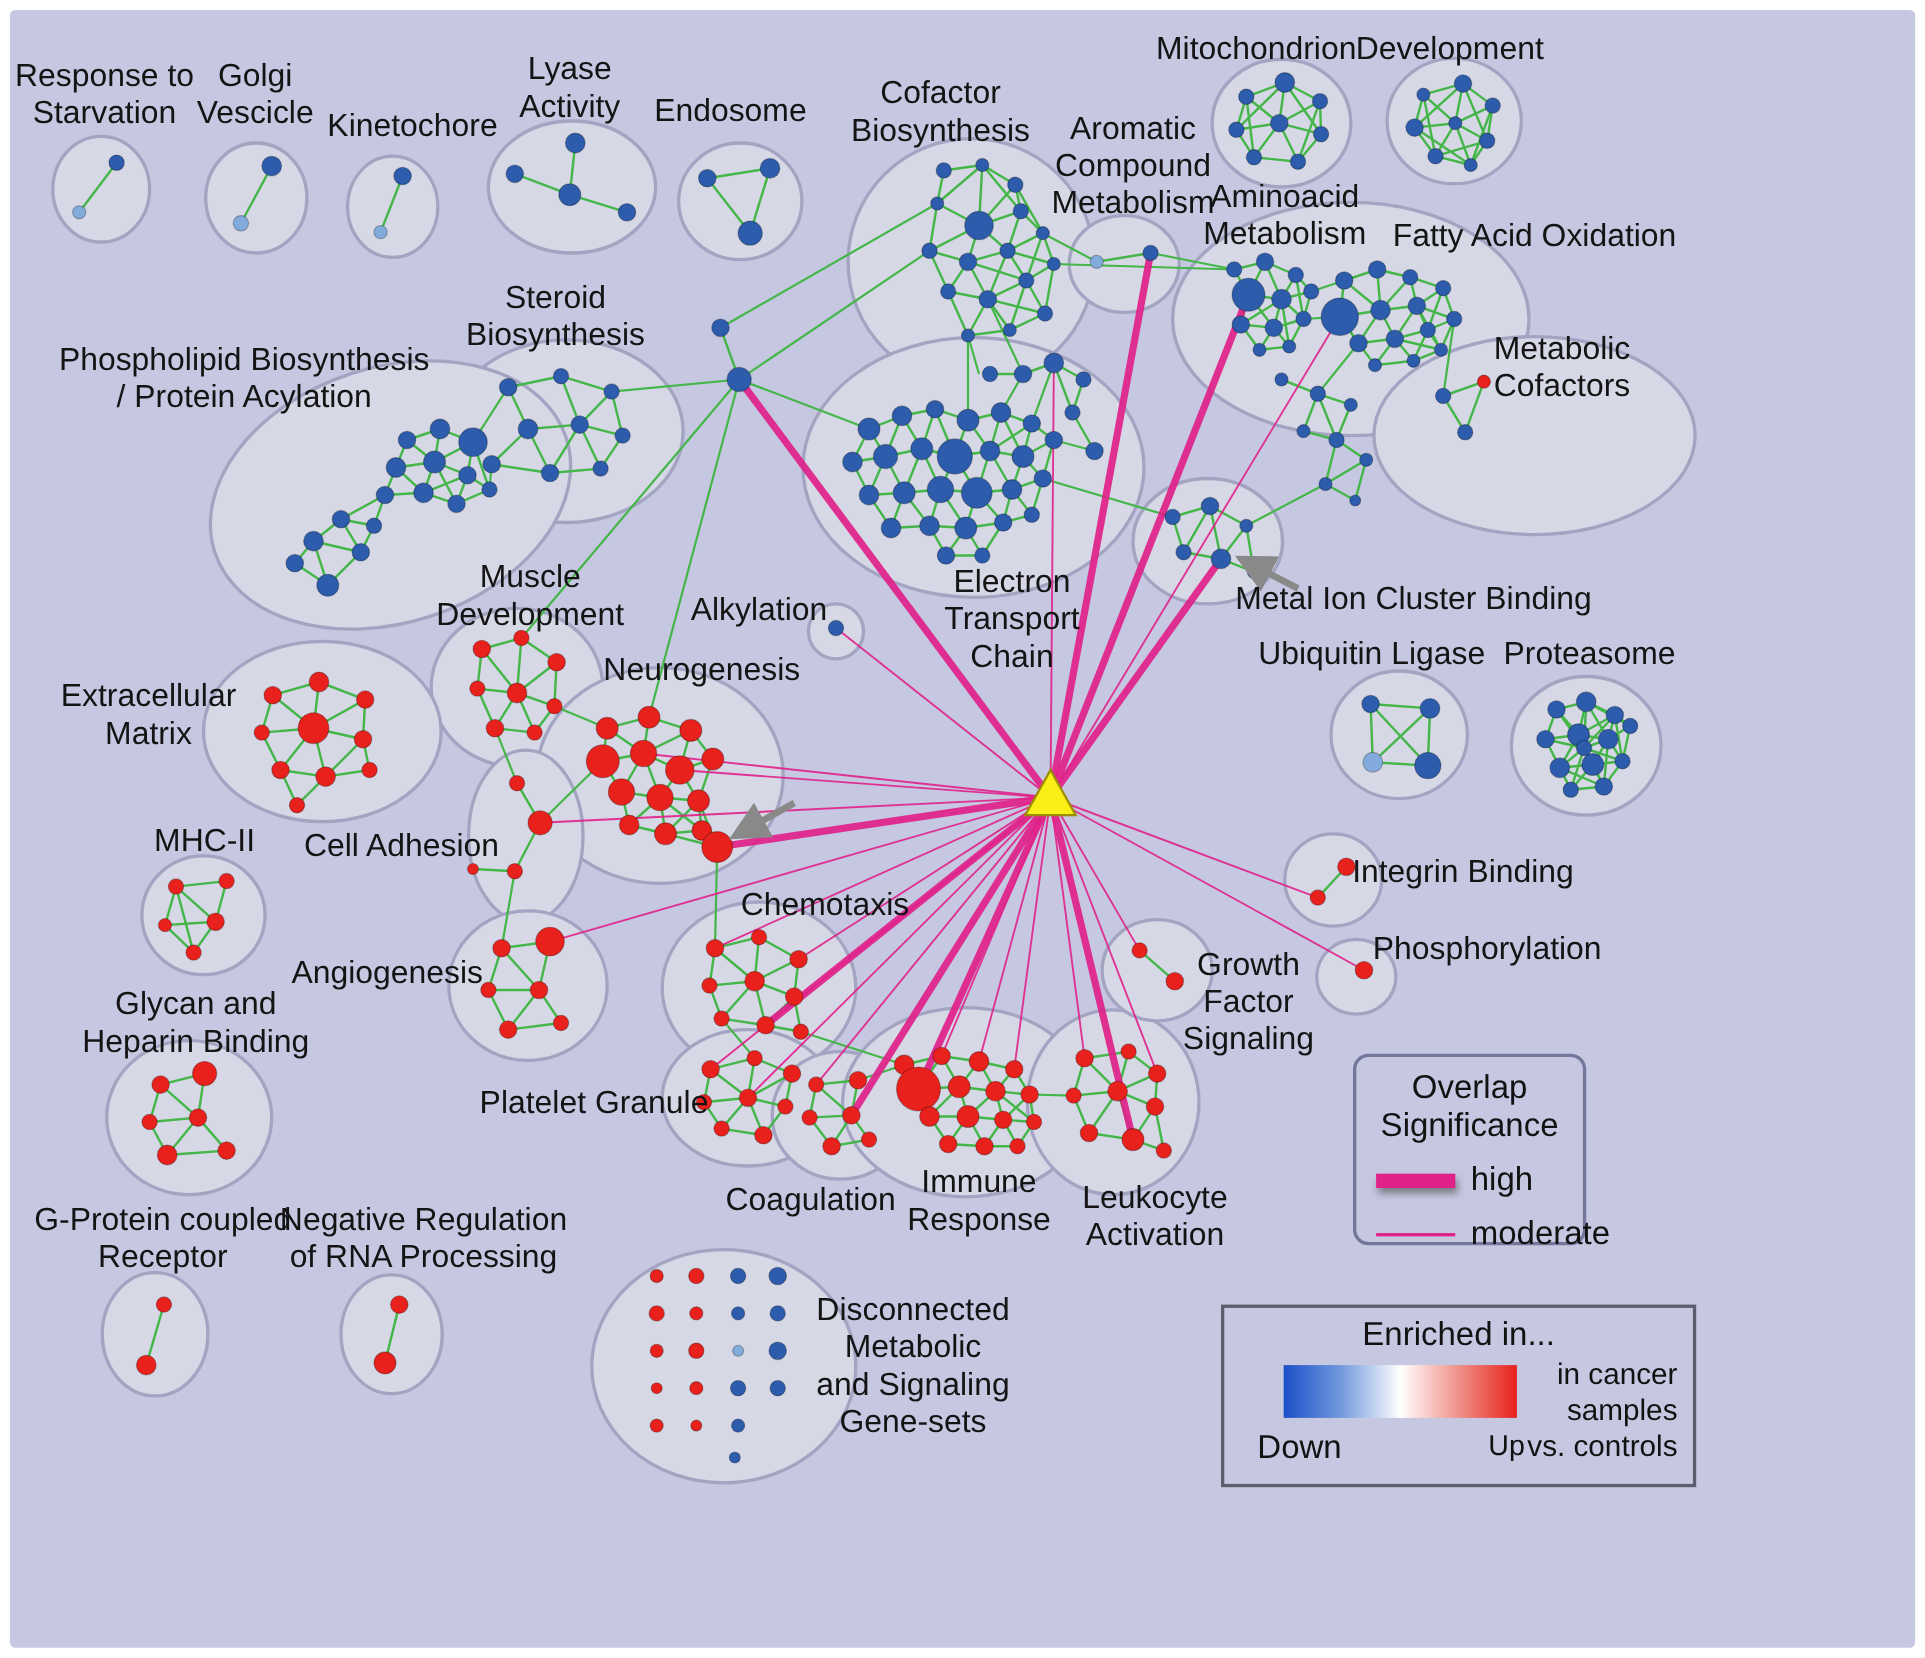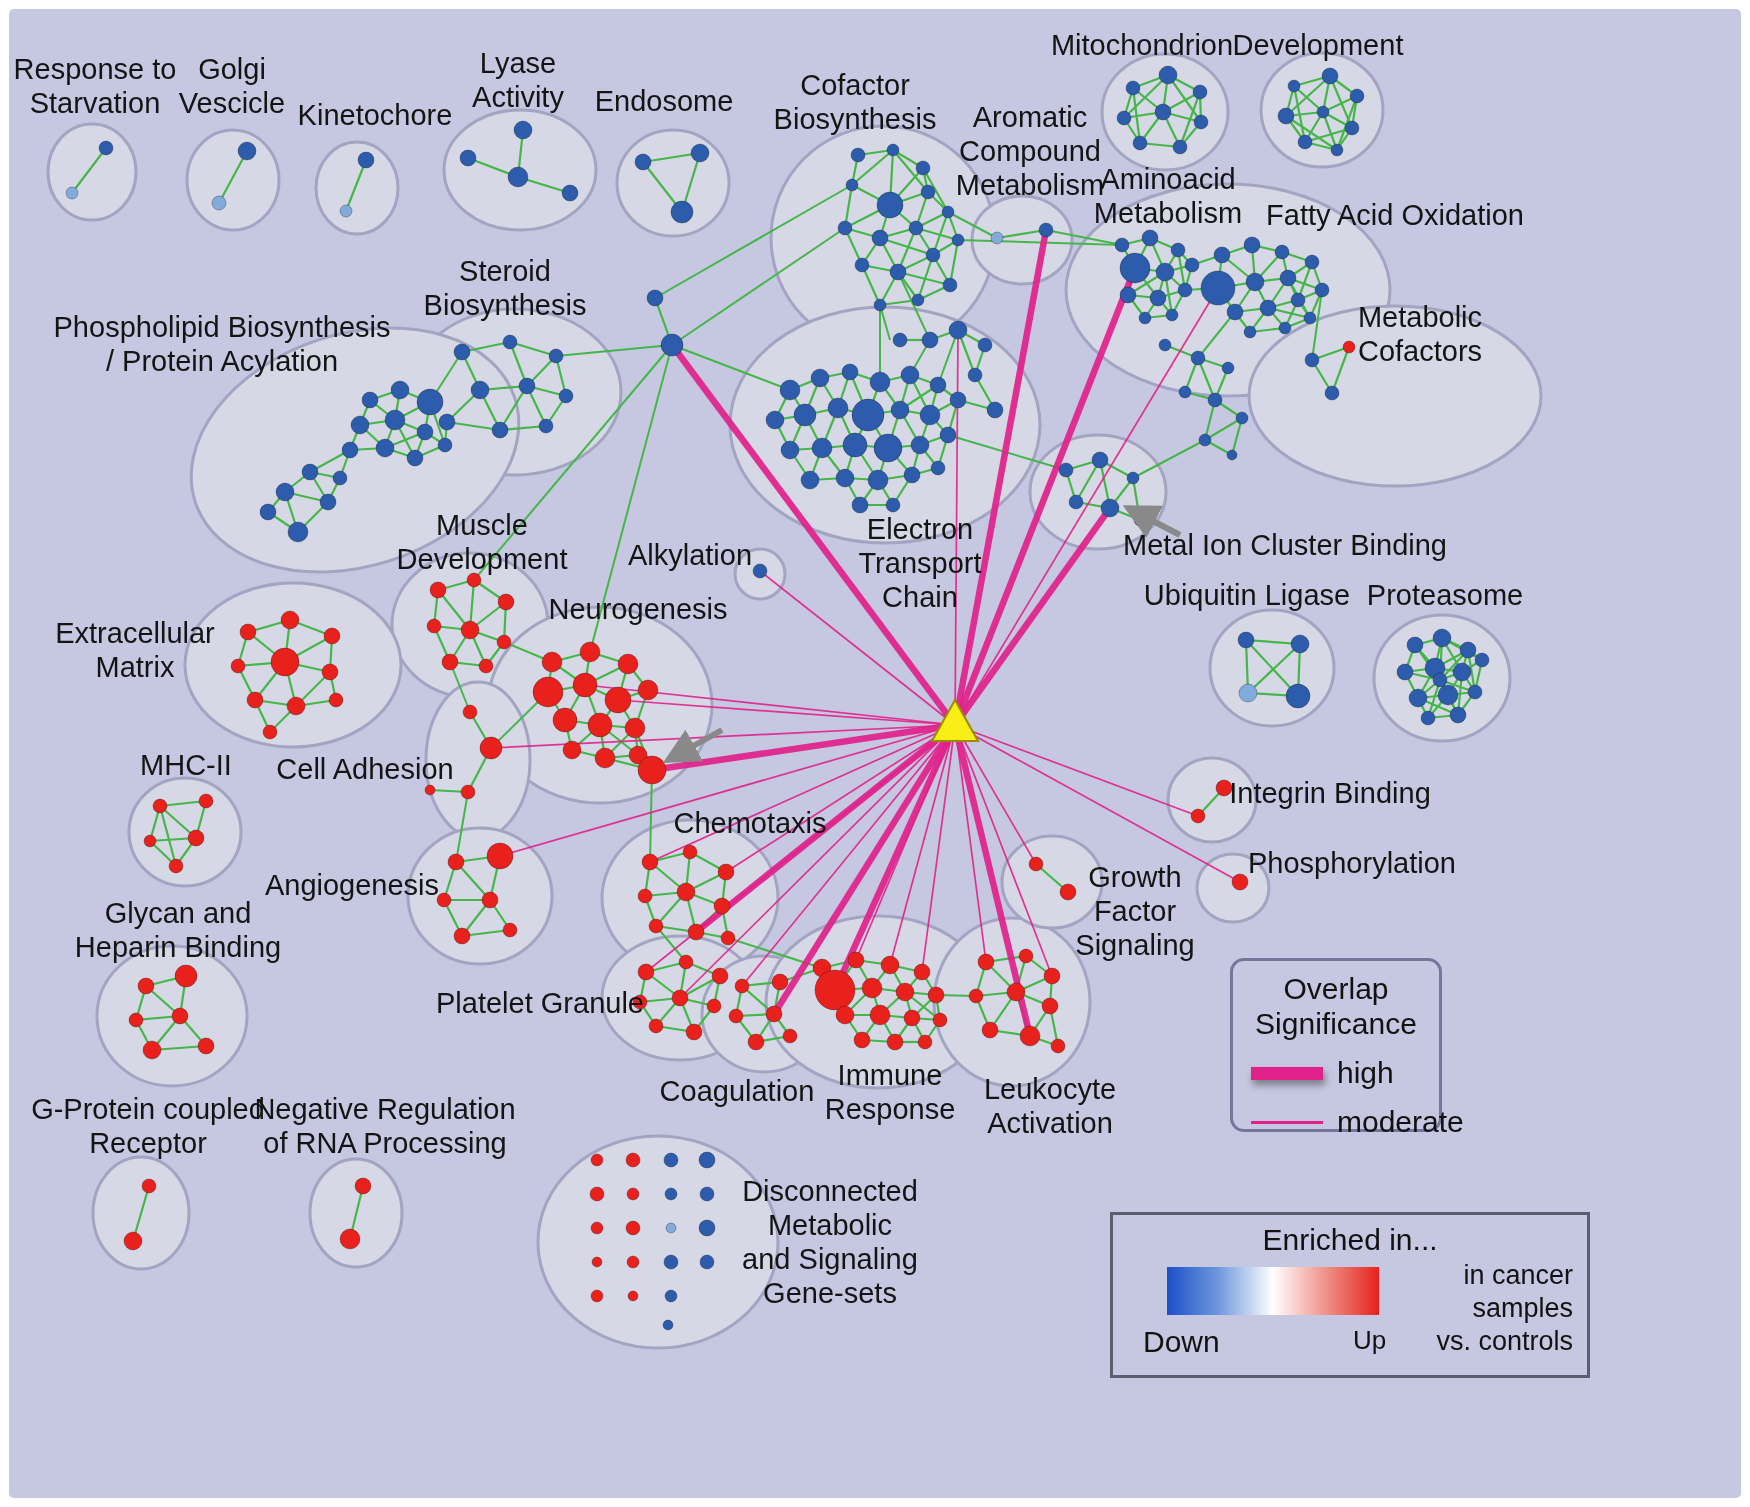--- a/index.html
+++ b/index.html
@@ -12,21 +12,21 @@
             color:#141414; white-space:pre-line; }
   
   .legend-overlap { position:absolute; left:1230px; top:958px; width:212px; height:174px;
                     border:3px solid #75779a; border-radius:14px; }
   .lo-title { text-align:center; font-size:30px; line-height:35px; margin-top:10px; white-space:pre-line; }
   .lo-row { display:flex; align-items:center; margin:15px 0 0 18px; }
   .swatch-high { width:72px; height:13px; background:#e0218a; box-shadow:2px 5px 7px rgba(64,64,64,0.55); flex:0 0 auto; }
   .swatch-mod { width:72px; height:3px; background:#e0218a; flex:0 0 auto; }
   .lo-label { font-size:30px; margin-left:14px; }
   
-  .legend-enriched { position:absolute; left:1110px; top:1212px; width:480px; height:166px;
+  .legend-enriched { position:absolute; left:1110px; top:1186px; width:432px; height:166px;
                      border:3px solid #5c5e70; }
   .le-title { text-align:center; font-size:30px; margin-top:8px; }
   .le-gradient { position:absolute; left:54px; top:52px; width:212px; height:48px;
                  background:linear-gradient(to right,#1c50c8 0%,#6f97dc 24%,#ffffff 50%,#ee8d85 76%,#e8211d 100%); }
   .le-down { position:absolute; left:30px; top:110px; font-size:30px; }
   .le-up { position:absolute; left:240px; top:110px; font-size:26px; }
   .le-note { position:absolute; right:14px; top:44px; width:160px; text-align:right;
              font-size:27px; line-height:33px; white-space:pre-line; }
 </style>
 </head>

